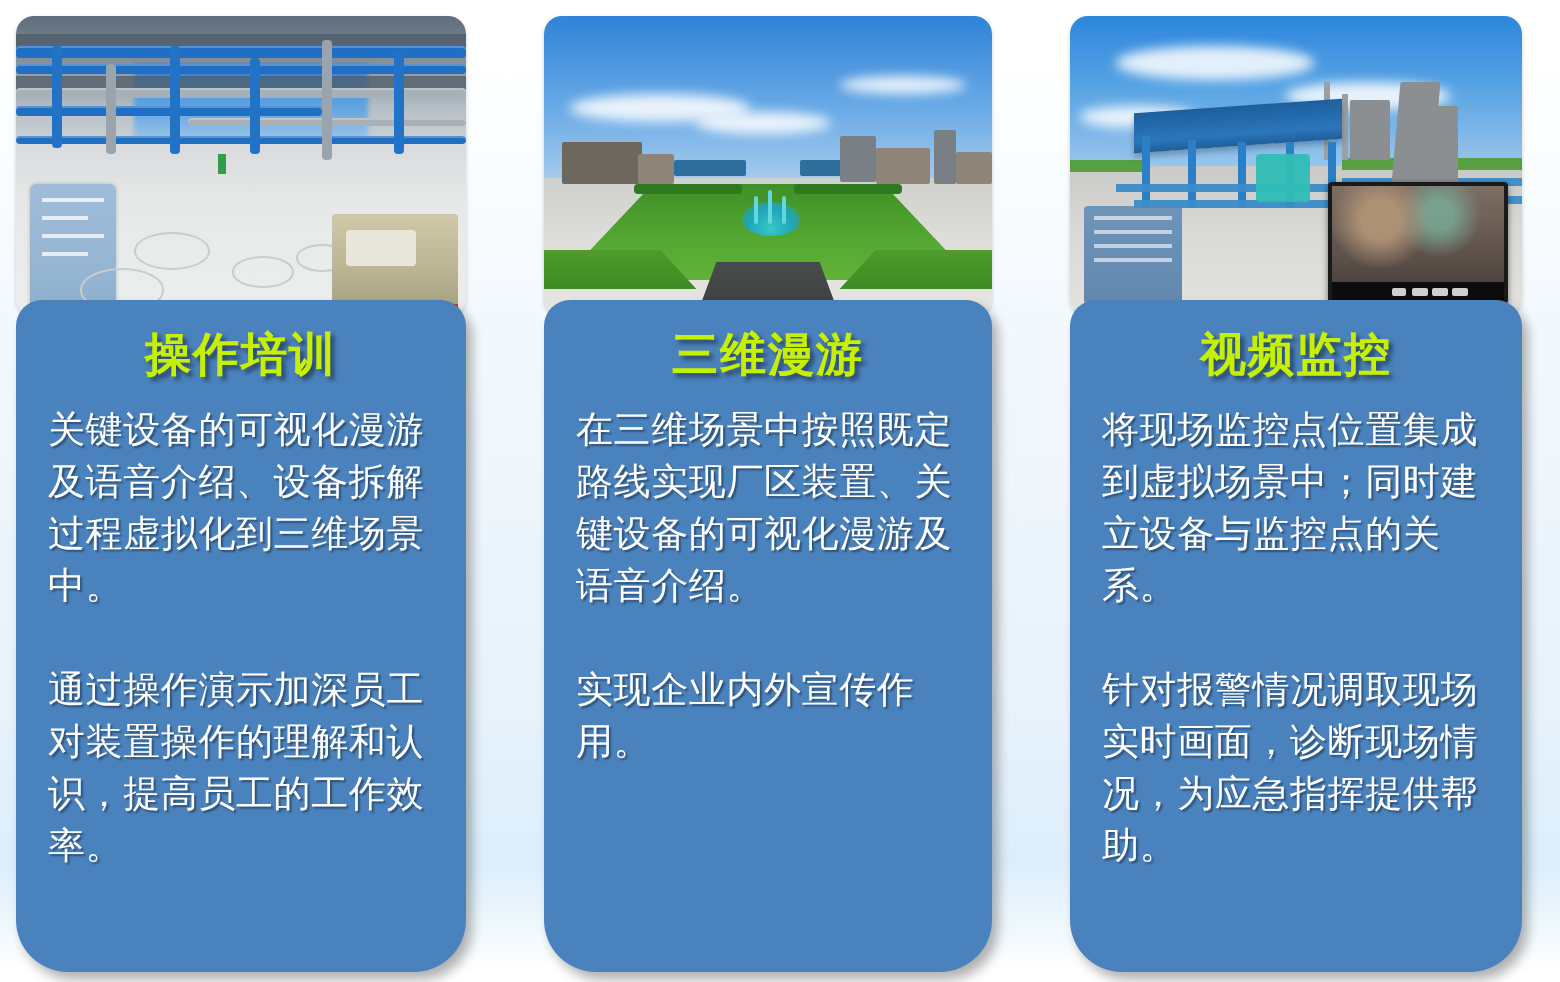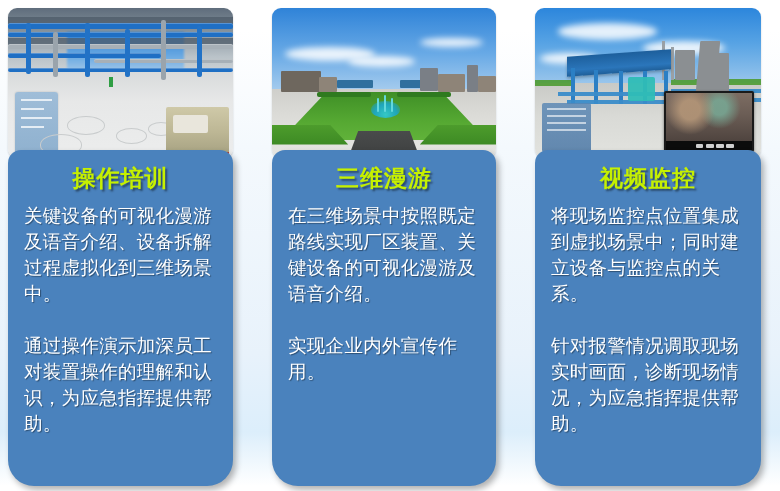--- a/index.html
+++ b/index.html
@@ -304,21 +304,21 @@
 
         <div class="s1-eq"></div>
       </div>
     </div>
 
     <div class="panel">
       <div class="card-title">操作培训</div>
       <div class="card-body">
         <p class="para">关键设备的可视化漫游及语音介绍、设备拆解过程虚拟化到三维场景中。</p>
         <div class="gap"></div>
-        <p class="para">通过操作演示加深员工对装置操作的理解和认识，为应急指挥提供帮助。</p>
+        <p class="para">通过操作演示加深员工对装置操作的理解和认识，提高员工的工作效率。</p>
       </div>
     </div>
   </div>
 
   <div class="card c3">
 
     <div class="thumb">
       <div class="scene">
         <div class="s3-sky"></div>
         <div class="cloud" style="left:10%; top:10%; width:44%; height:11%;"></div>

